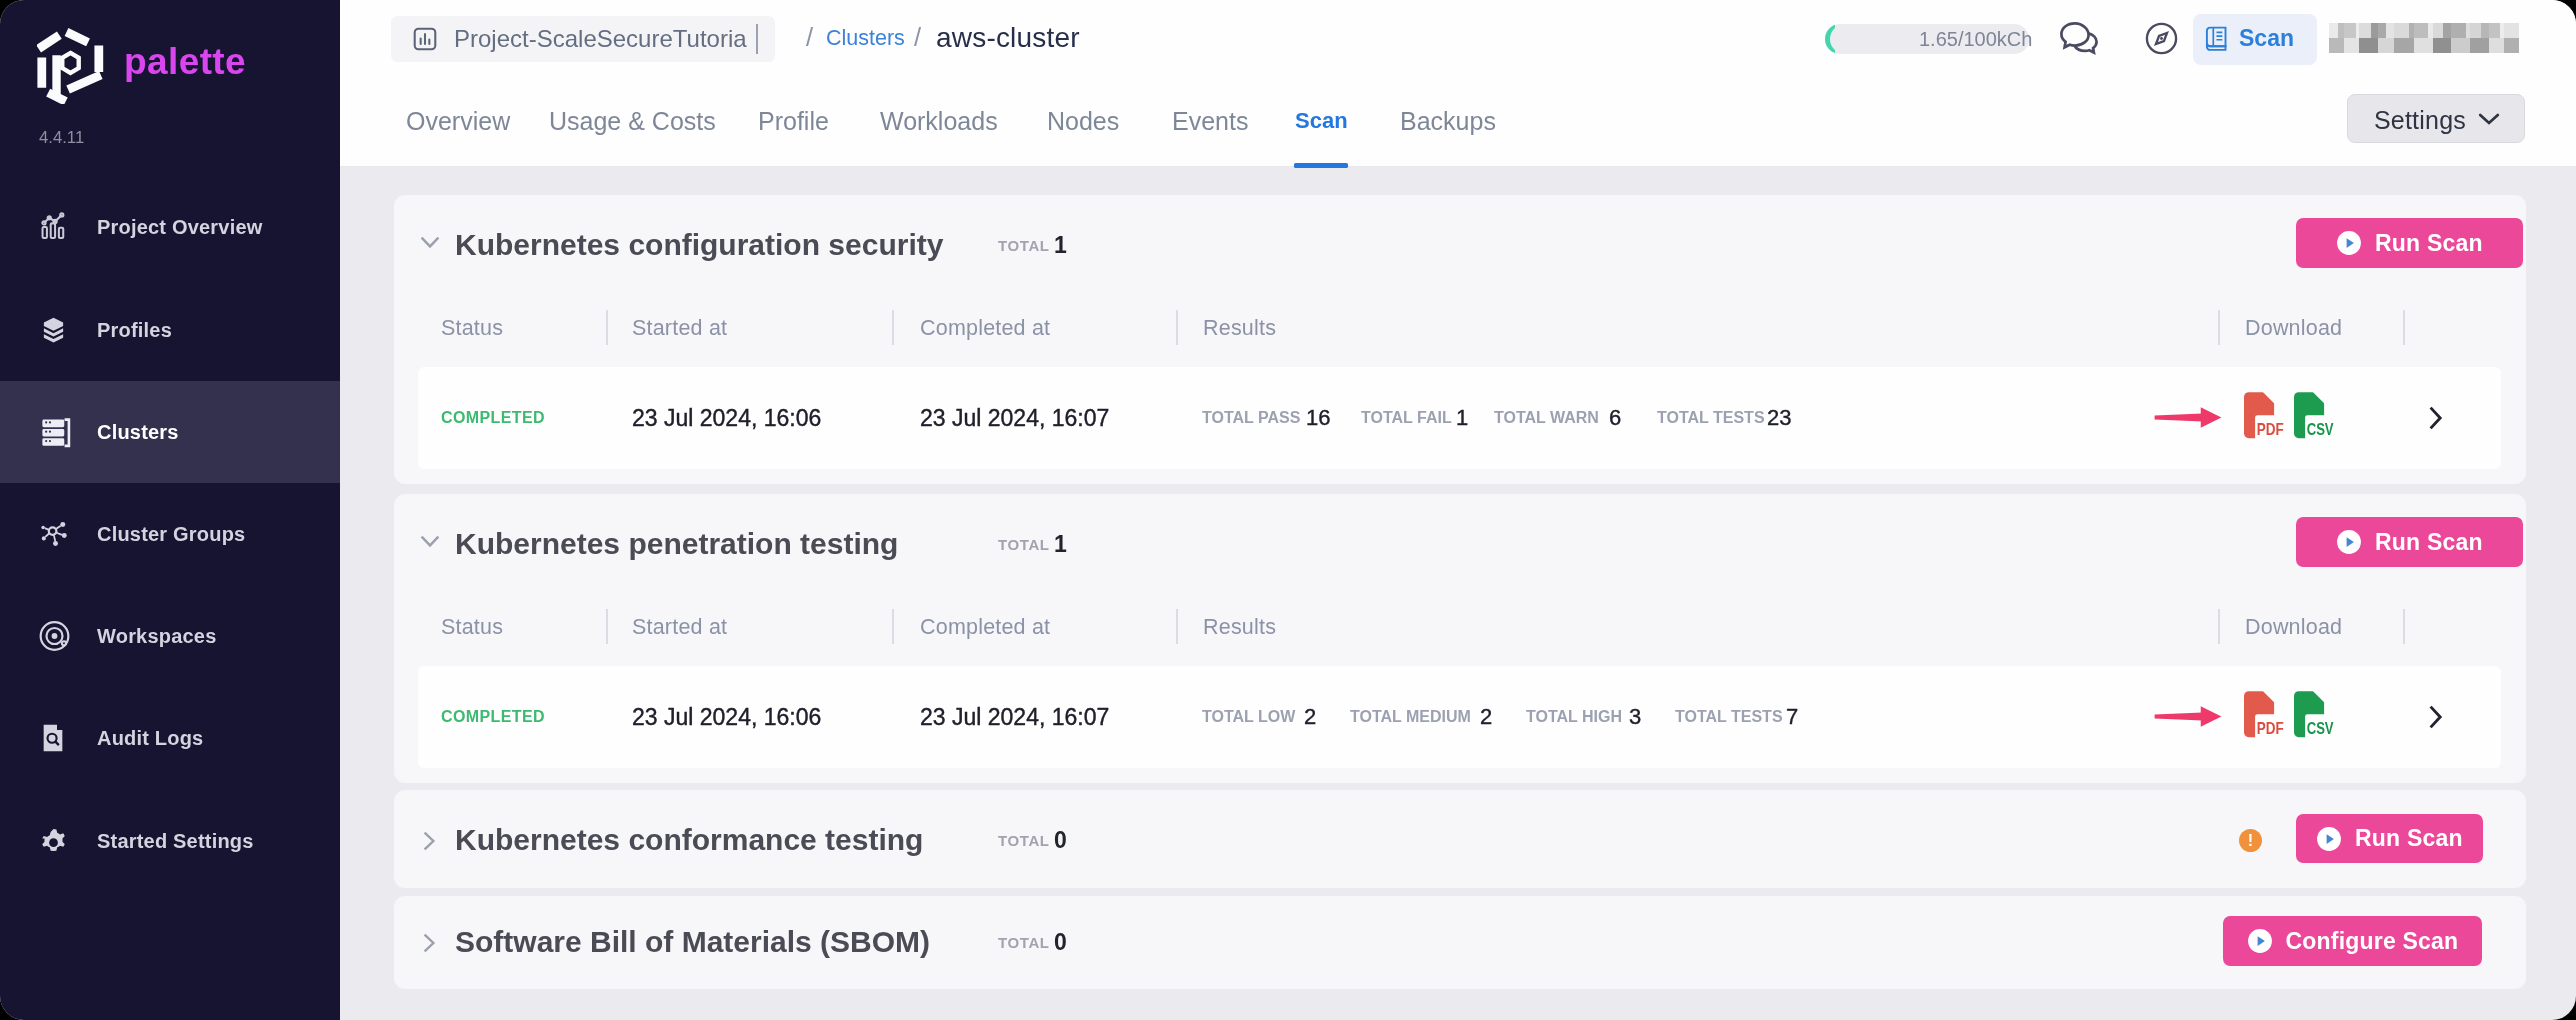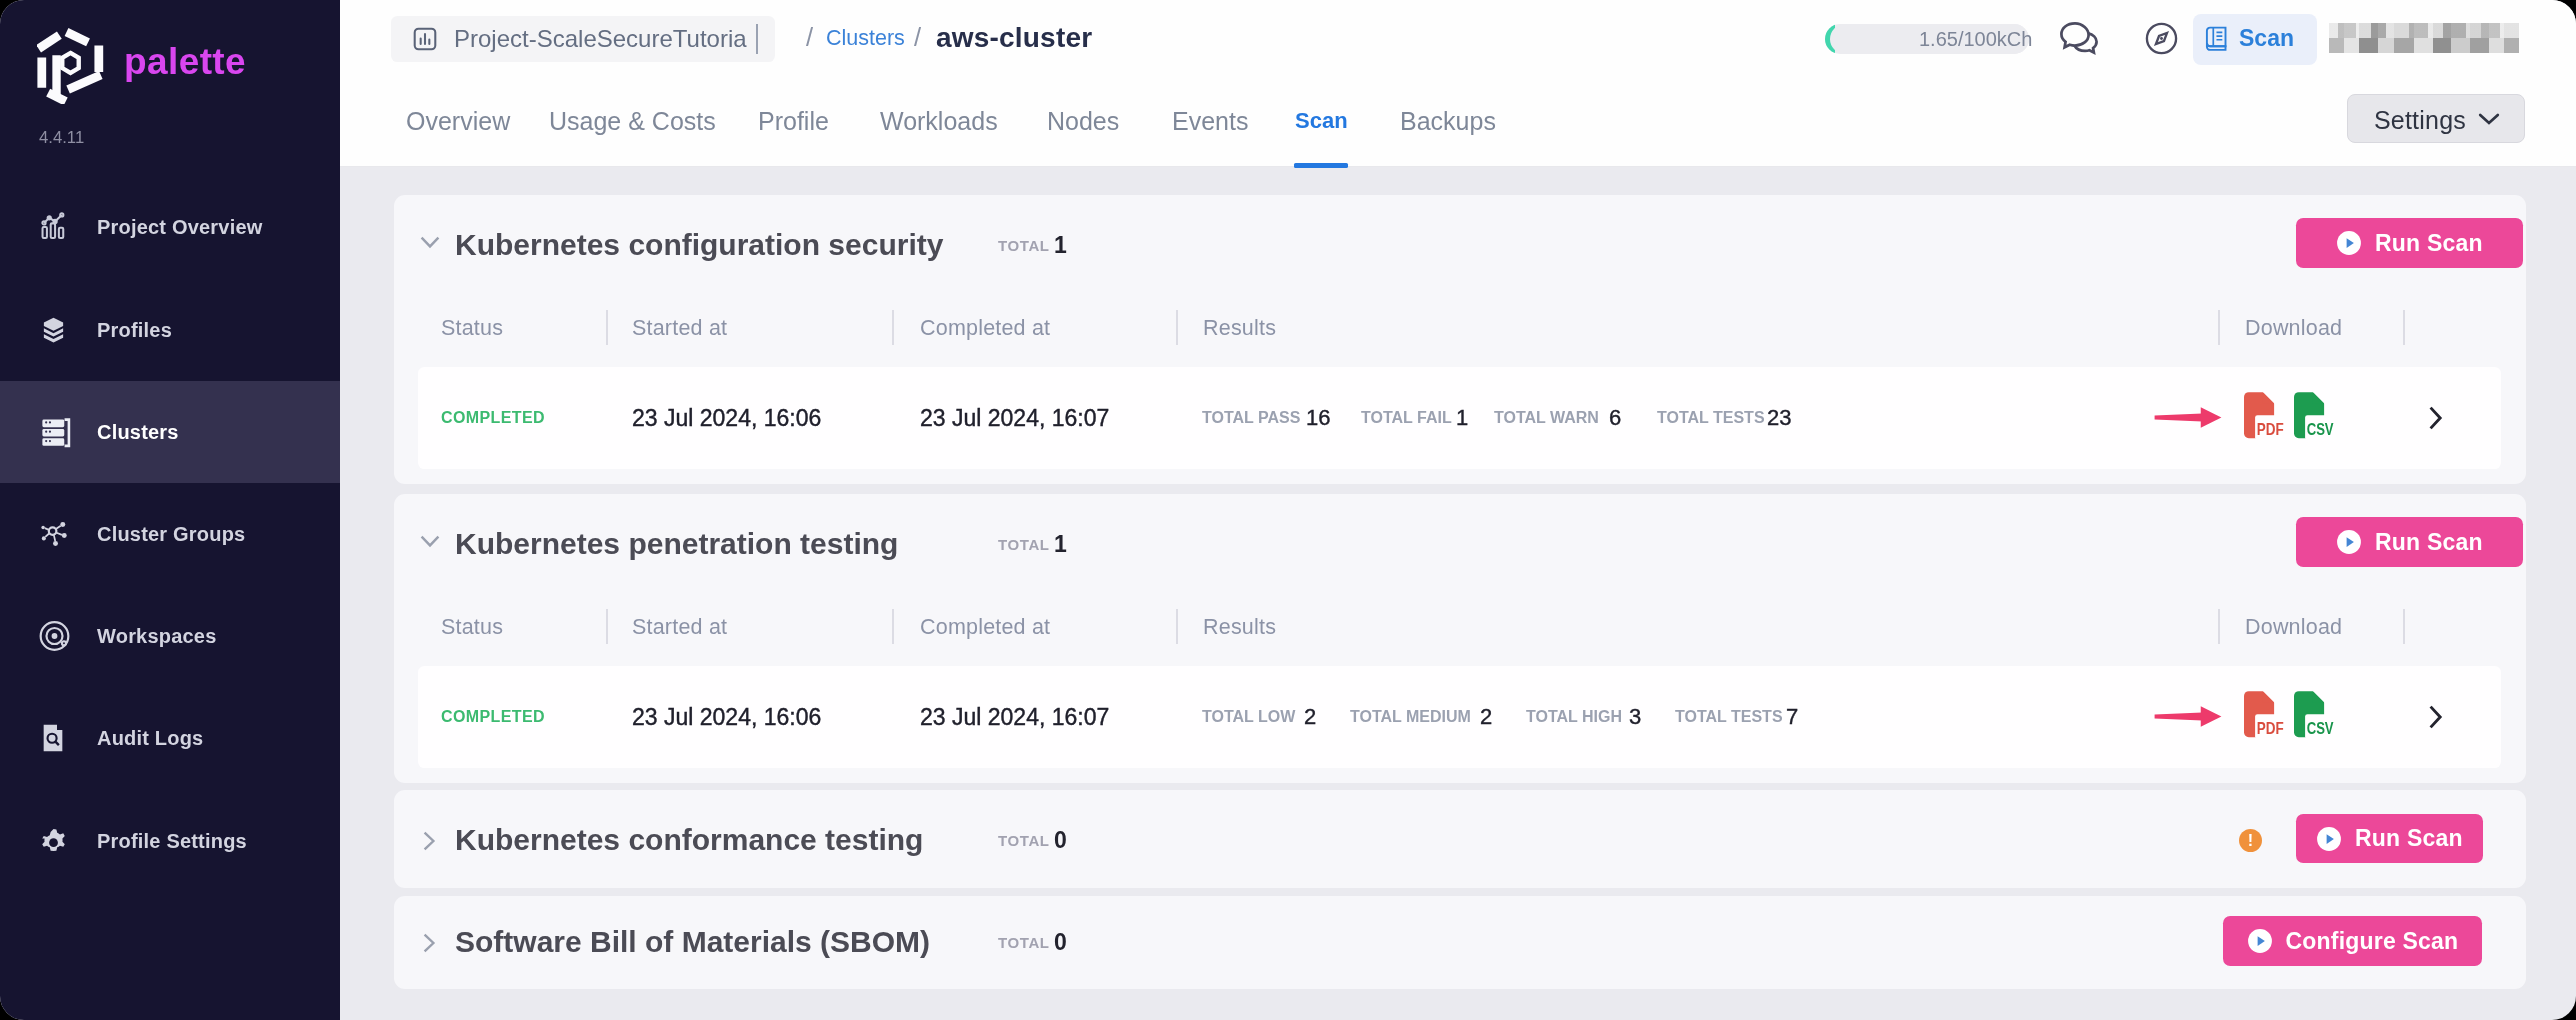--- a/index.html
+++ b/index.html
@@ -117,36 +117,36 @@
           <circle cx="11.3" cy="12.2" r="3.4" fill="none" stroke="#161430" stroke-width="1.6"></circle>
           <path d="M13.8 14.7 L16.4 17.3" stroke="#161430" stroke-width="1.8"></path>
         </svg>
       <span class="lbl">Audit Logs</span>
       </div>
     <div class="navitem" style="top:790px;">
       <svg width="33" height="35" viewBox="0 0 24 24" fill="#d3d4e0">
           <path d="M12 1.8 l2.1 0.3 .6 2.4 a7.6 7.6 0 0 1 2 1.2 l2.4-.8 1.1 1.9 -1.7 1.8 a7.6 7.6 0 0 1 0 2.4 l1.7 1.8 -1.1 1.9 -2.4-.8 a7.6 7.6 0 0 1 -2 1.2 l-.6 2.4 -2.1 .3 -2.1-.3 -.6-2.4 a7.6 7.6 0 0 1 -2-1.2 l-2.4 .8 -1.1-1.9 1.7-1.8 a7.6 7.6 0 0 1 0-2.4 L3.8 8.7 4.9 6.8 l2.4 .8 a7.6 7.6 0 0 1 2-1.2 l.6-2.4 z" transform="translate(0,1.5)"></path>
           <circle cx="12" cy="11.7" r="3.2" fill="#161430" transform="translate(0,1.5)"></circle>
         </svg>
-      <span class="lbl">Profile Settings</span>
+      <span class="lbl">Started Settings</span>
       </div>
   </div>
 
   <div id="header">
     <div class="abs" style="left:51px;top:16px;width:384px;height:46px;background:#f4f4f6;border-radius:6.4px;"></div>
     <svg class="abs" style="left:72px;top:25.5px;" width="26" height="26" viewBox="0 0 24 24" fill="none" stroke="#5a6378" stroke-width="1.9">
         <rect x="2.5" y="2.5" width="19" height="19" rx="3.5"></rect>
         <path d="M8 11.5 V16.5 M12 7.5 V16.5 M16 12.5 V16.5" stroke-linecap="round"></path>
       </svg>
     <div class="abs" style="left:114px;top:25px;font-size:24px;color:#646e82;">Project-ScaleSecureTutoria</div>
     <div class="abs" style="left:416px;top:24px;width:1.6px;height:30px;background:#9aa2b2;"></div>
     <div class="abs" style="left:466px;top:23px;font-size:25.5px;color:#8b93a5;">/</div>
     <div class="abs" style="left:486px;top:26px;font-size:21.5px;color:#3b82d8;">Clusters</div>
     <div class="abs" style="left:574px;top:23px;font-size:25.5px;color:#8b93a5;">/</div>
-    <div class="abs" style="left:596px;top:21.5px;font-size:28px;font-weight:bold;color:#272e4a;letter-spacing:0.2px;">aws-cluster</div>
+    <div class="abs" style="left:596px;top:21.5px;font-size:28px;font-weight:normal;color:#272e4a;letter-spacing:0.2px;">aws-cluster</div>
 
     <div class="tab" style="left:66px;">Overview</div>
     <div class="tab" style="left:209px;">Usage &amp; Costs</div>
     <div class="tab" style="left:418px;">Profile</div>
     <div class="tab" style="left:540px;">Workloads</div>
     <div class="tab" style="left:707px;">Nodes</div>
     <div class="tab" style="left:832px;">Events</div>
     <div class="tab" style="left:955px;color:#2378e0;font-weight:bold;font-size:22px;top:108px;">Scan</div>
     <div class="tab" style="left:1060px;">Backups</div>
     <div class="abs" style="left:954px;top:163px;width:54px;height:4.8px;background:#2378e0;border-radius:1.6px;"></div>

